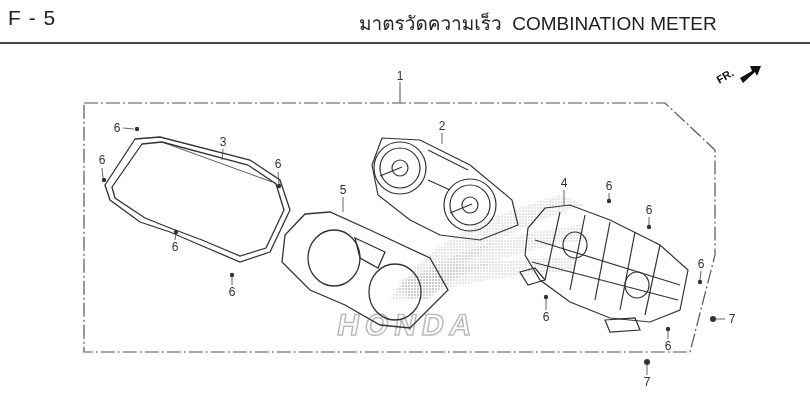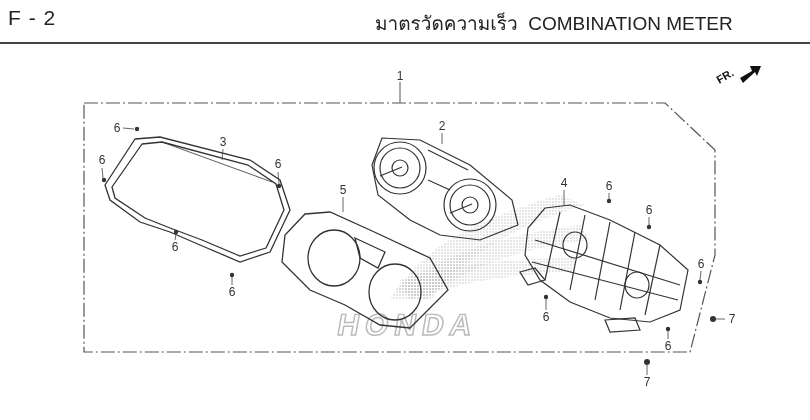--- a/index.html
+++ b/index.html
@@ -1,27 +1,27 @@
 <!DOCTYPE html>
 <html><head>
 <meta charset="utf-8">
 <style>
   html, body { margin: 0; padding: 0; background: #ffffff; }
   body { width: 810px; height: 420px; position: relative; overflow: hidden; font-family: "Liberation Sans", sans-serif; color: #222; }
   .hdr-code { position: absolute; left: 8px; top: 6px; font-size: 21px; color: #222; letter-spacing: 1px; }
-  .hdr-title { position: absolute; left: 375px; top: 8px; font-size: 19px; color: #222; white-space: pre; }
+  .hdr-title { position: absolute; left: 359px; top: 8px; font-size: 19px; color: #222; white-space: pre; }
   .hdr-rule { position: absolute; left: 0; top: 42px; width: 810px; height: 2px; background: #444; }
   svg.diagram { position: absolute; left: 0; top: 0; }
   .callout { position: absolute; font-size: 12px; color: #333; transform: translate(-50%, -50%); }
   .fr { position: absolute; left: 716px; top: 70px; font-size: 11px; font-weight: bold; transform: rotate(-30deg); color: #111; }
 </style>
 </head>
 <body>
 
-<div class="hdr-code">F - 2</div>
+<div class="hdr-code">F - 5</div>
 <div class="hdr-title"><span>มาตรวัดความเร็ว</span>  <span>COMBINATION METER</span></div>
 <div class="hdr-rule"></div>
 
 <svg class="diagram" width="810" height="420" viewBox="0 0 810 420">
   <defs>
     <pattern id="dots" width="3" height="3" patternUnits="userSpaceOnUse">
       <circle cx="1" cy="1" r="0.7" fill="#b8b8b8"></circle>
     </pattern>
   </defs>
 

